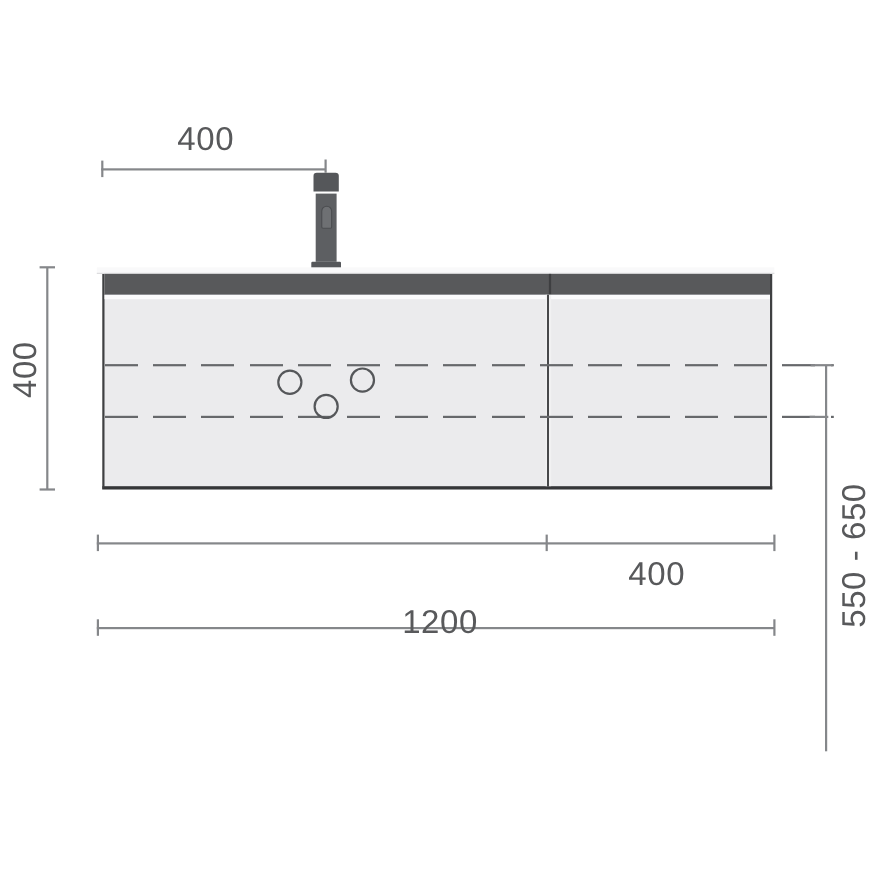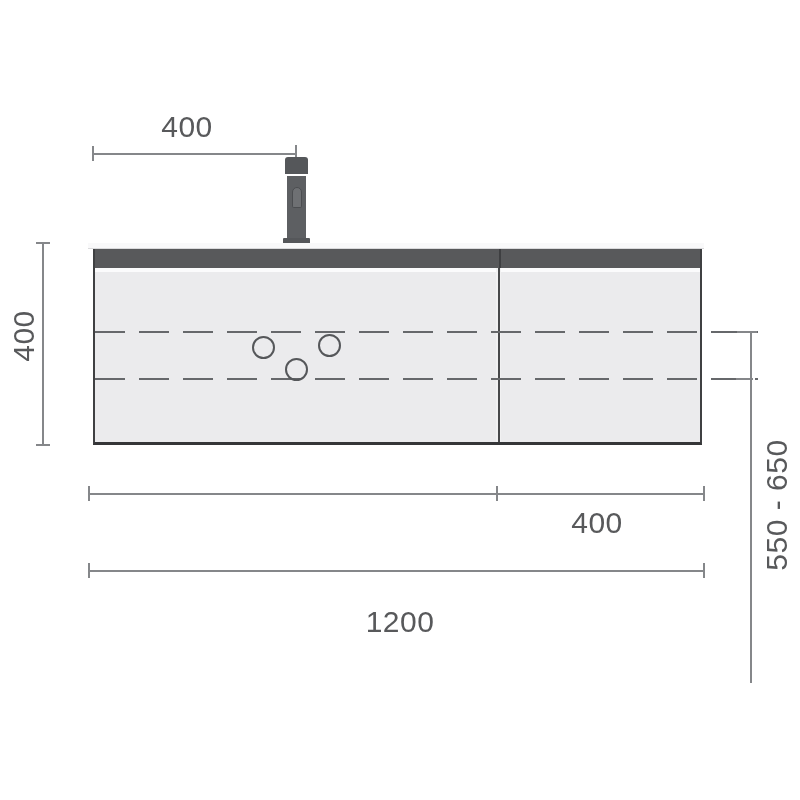--- a/index.html
+++ b/index.html
@@ -120,20 +120,20 @@
 
   <div class="dimline-h" style="left:88px;top:493px;width:616px;"></div>
   <div class="tick-v" style="left:88px;top:486px;"></div>
   <div class="tick-v" style="left:496px;top:486px;"></div>
   <div class="tick-v" style="left:703px;top:486px;"></div>
   <div class="dimlabel" style="left:547px;top:508px;width:100px;">400</div>
 
   <div class="dimline-h" style="left:88px;top:570px;width:616px;"></div>
   <div class="tick-v" style="left:88px;top:563px;"></div>
   <div class="tick-v" style="left:703px;top:563px;"></div>
-  <div class="dimlabel" style="left:340px;top:607px;width:120px;">1200</div>
+  <div class="dimlabel" style="left:340px;top:551px;width:120px;">1200</div>
 
   <div class="tick-h" style="left:737px;top:331px;width:20px;"></div>
   <div class="tick-h" style="left:736px;top:378px;width:17px;"></div>
   <div class="dimline-v" style="left:750px;top:332px;height:351px;"></div>
   <div class="vlabel" style="left:777px;top:505px;">550 - 650</div>
 
 </div>
 
 </body></html>

